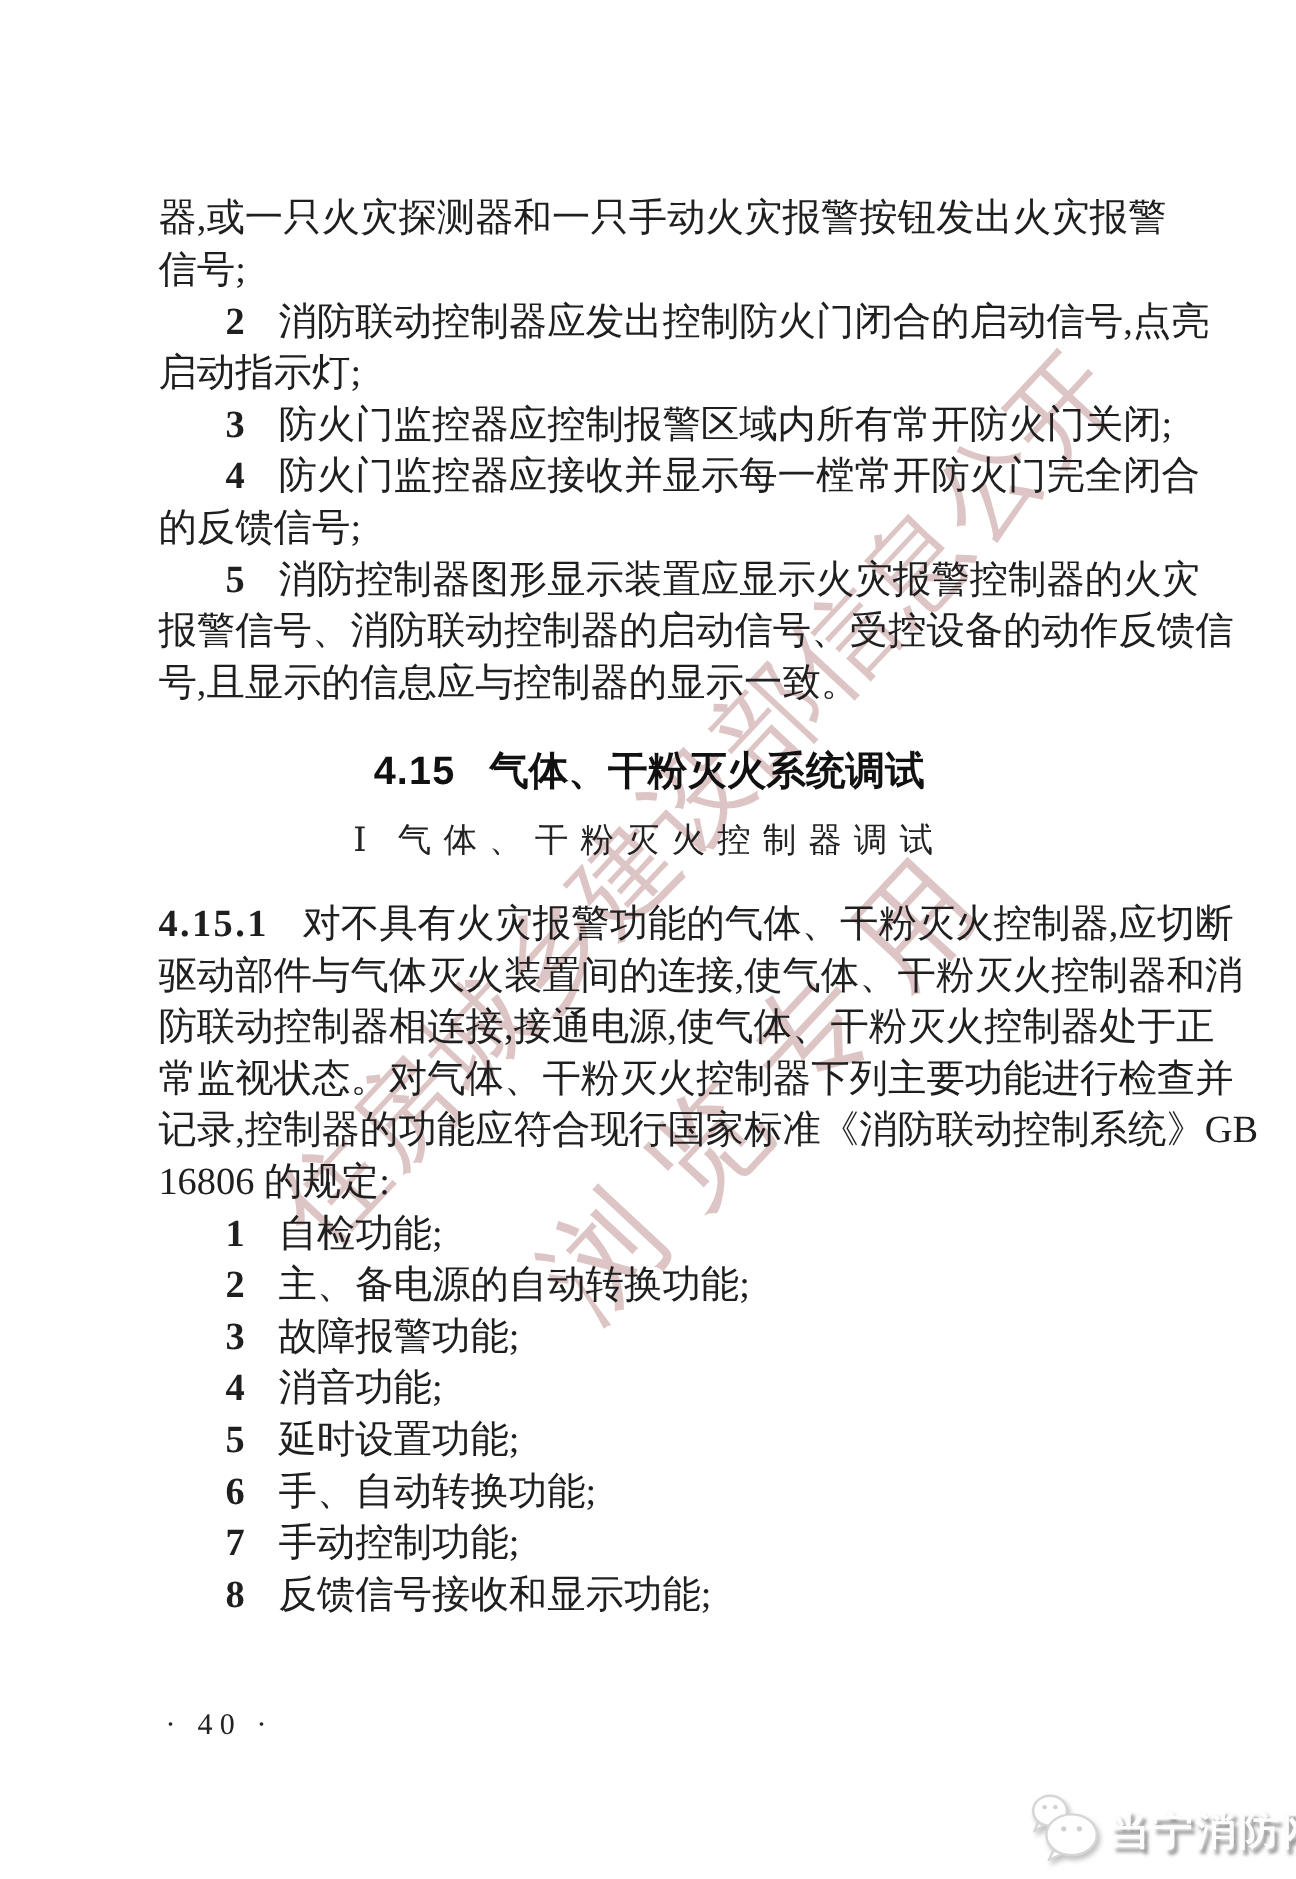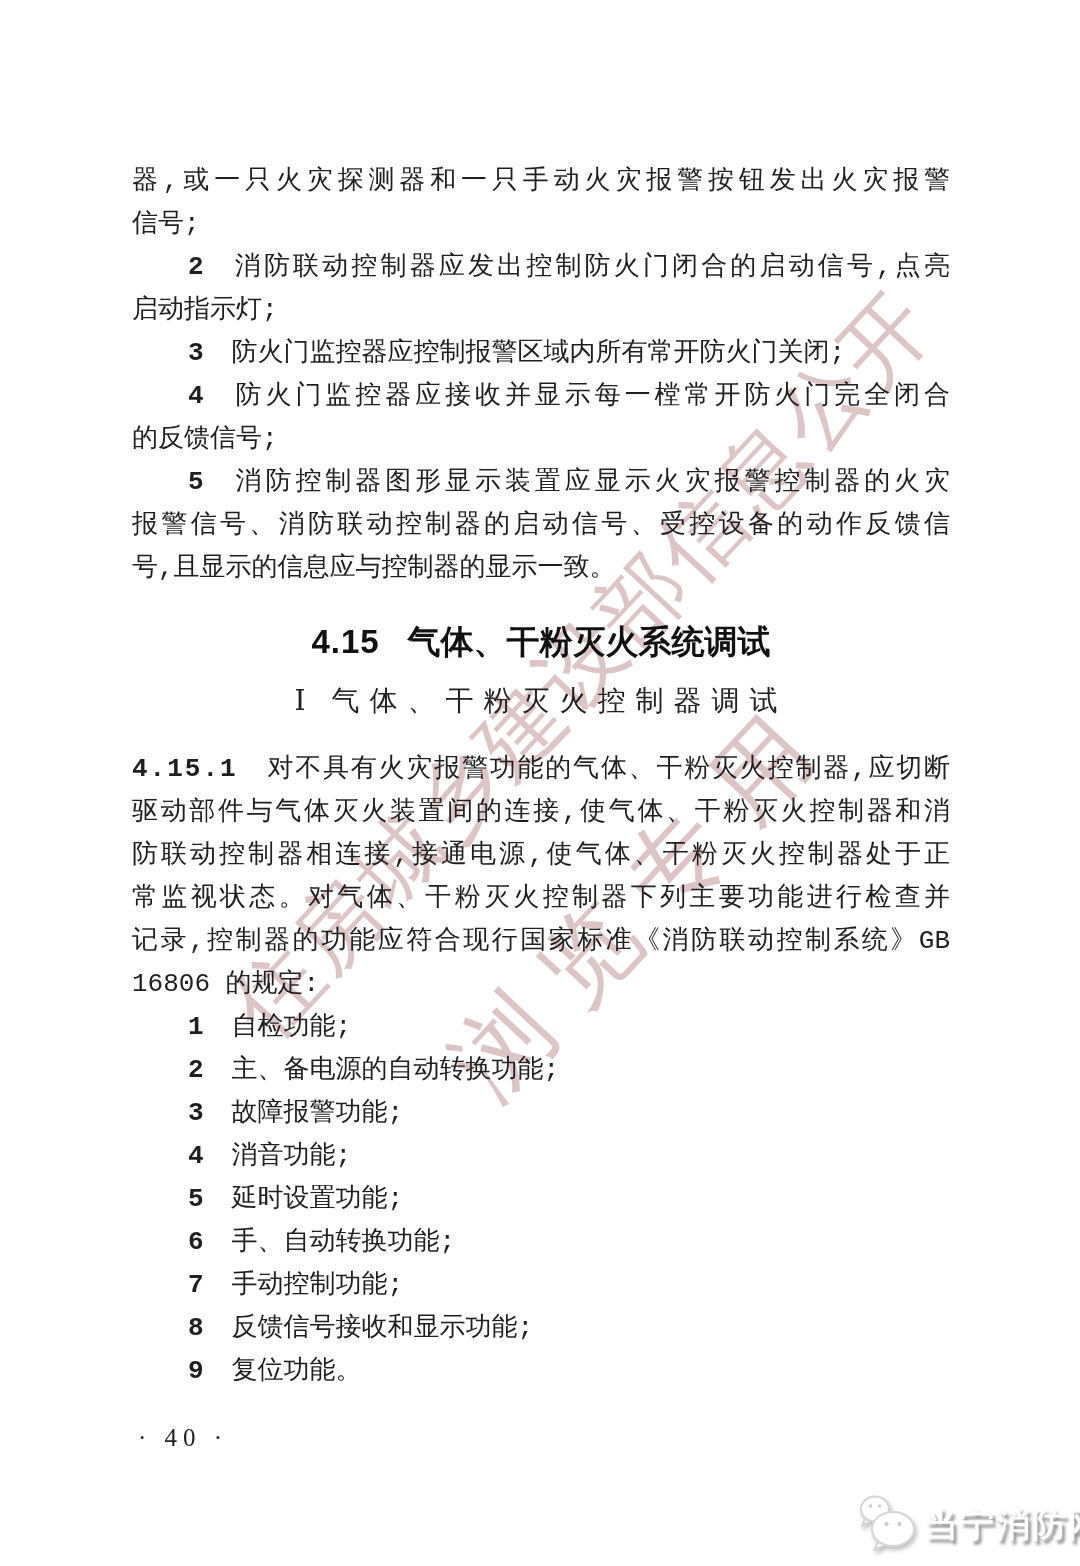--- a/index.html
+++ b/index.html
@@ -29,24 +29,23 @@
   .wm2{
     left:644px;top:898px;
     font-size:96px;letter-spacing:30px;
     transform:translate(-50%,-50%) rotate(-47deg);
   }
   
   .content{
     position:absolute;left:132px;top:160px;width:818px;z-index:2;
   }
   .line{
-    font-size:26px;line-height:43px;
+    font-size:32px;line-height:43px;
     white-space:nowrap;
     text-align:left;
-    font-family:Liberation Mono, monospace;
   }
   .fill{
     text-align:justify;
     text-align-last:justify;
     text-justify:inter-character;
   }
   .item{padding-left:56px;}
   .num{font-weight:bold;margin-right:28px;}
   .cnum{font-weight:bold;margin-right:28px;letter-spacing:2px;}
   .heading{
@@ -112,21 +111,20 @@
       <div class="line fill"><span>记录,控制器的功能应符合现行国家标准《消防联动控制系统》GB</span></div>
       <div class="line"><span>16806 的规定:</span></div>
       <div class="line item"><span class="num">1</span><span>自检功能;</span></div>
       <div class="line item"><span class="num">2</span><span>主、备电源的自动转换功能;</span></div>
       <div class="line item"><span class="num">3</span><span>故障报警功能;</span></div>
       <div class="line item"><span class="num">4</span><span>消音功能;</span></div>
       <div class="line item"><span class="num">5</span><span>延时设置功能;</span></div>
       <div class="line item"><span class="num">6</span><span>手、自动转换功能;</span></div>
       <div class="line item"><span class="num">7</span><span>手动控制功能;</span></div>
       <div class="line item"><span class="num">8</span><span>反馈信号接收和显示功能;</span></div>
-      <div class="line item"><span class="num">9</span><span>复位功能。</span></div>
     </main>
 
   <div class="pagenum">· 40 ·</div>
 
   <div class="logo">
     <span>
       <svg width="64" height="62" viewBox="0 0 64 62">
         <g fill="#ffffff" stroke="#d6d6d6" stroke-width="2">
           <ellipse cx="21" cy="17" rx="14" ry="12.5"></ellipse>
           <path d="M11 27 L8 34 L16 29 Z" stroke-linejoin="round"></path>

